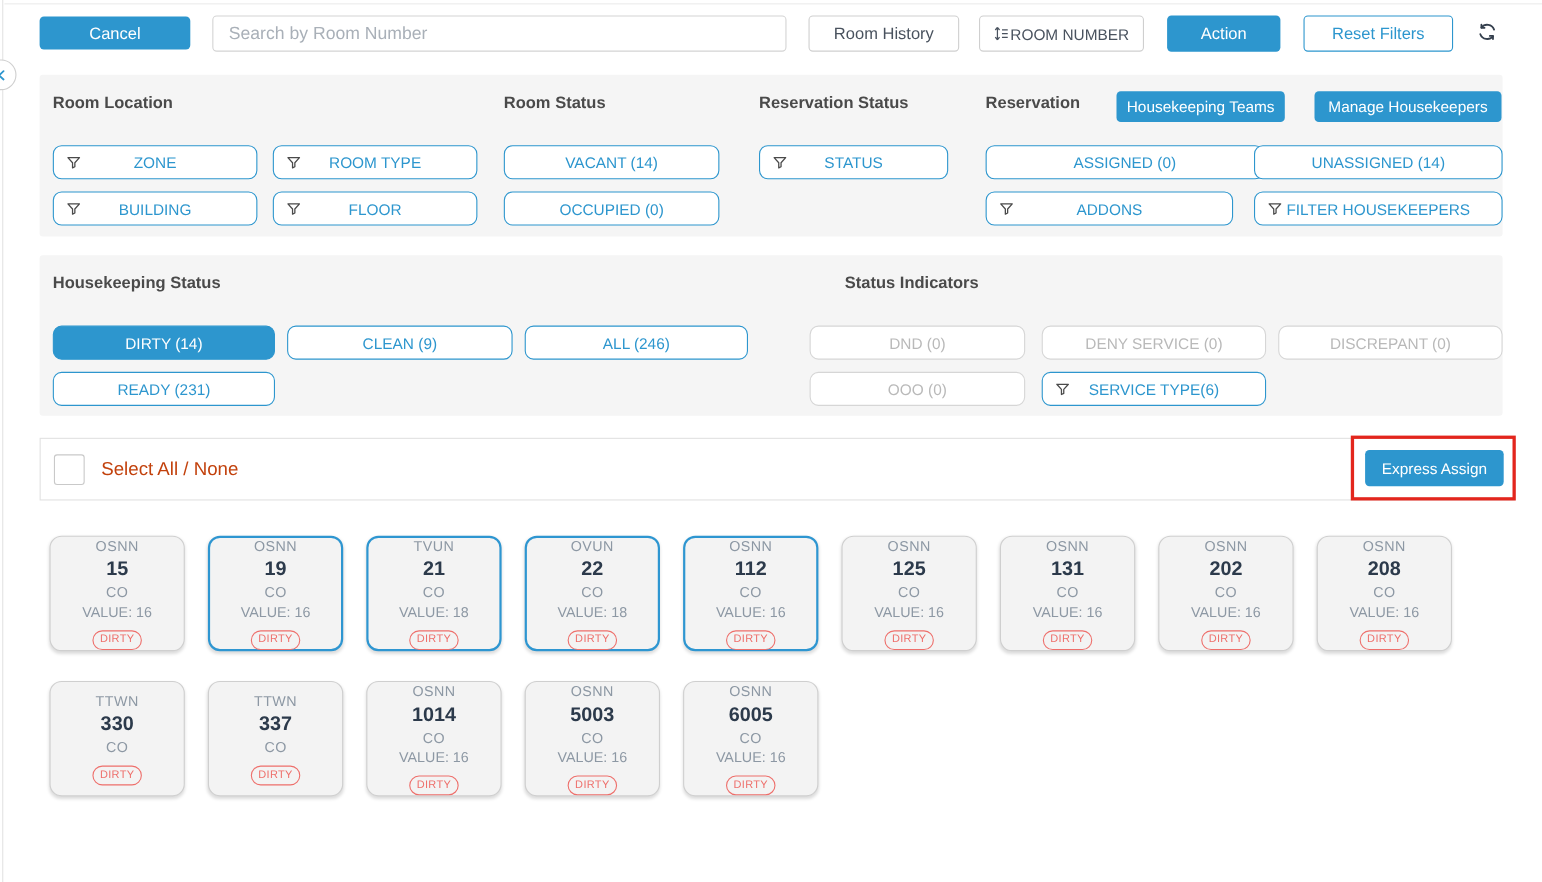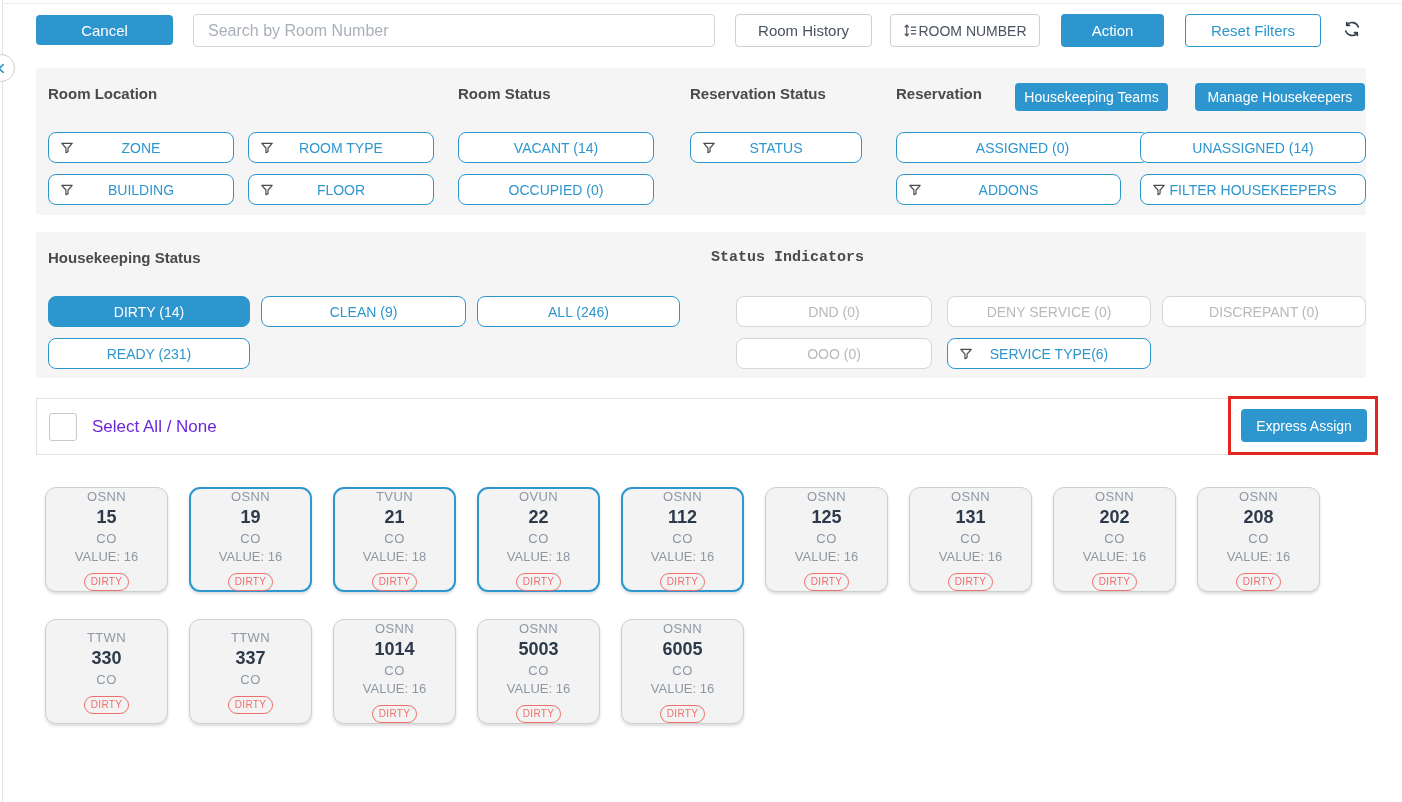--- a/index.html
+++ b/index.html
@@ -58,21 +58,21 @@
 
   .panel-action-btn { height: 28px; font-size: 14px; top: 15px; }
 
   
   .select-bar {
     position: absolute; left: 36px; top: 398px; width: 1341px; height: 57px;
     background: #fff; border: 1px solid #e2e2e2;
     display: flex; align-items: center; padding-left: 12px;
   }
   .checkbox { width: 28px; height: 28px; border: 1px solid #c9c9c9; border-radius: 3px; background: #fff; cursor: pointer; }
-  .select-label { margin-left: 15px; font-size: 17px; color: #6d28d9; }
+  .select-label { margin-left: 15px; font-size: 17px; color: #c2410c; }
   .annotation-rect { position: absolute; left: 1228px; top: 396px; width: 150px; height: 59px; border: 3px solid #e3261d; z-index: 5; pointer-events: none; }
   .express-btn { left: 1241px; top: 409px; width: 126px; height: 33px; font-size: 14px; z-index: 6; }
 
   
   .cards-grid {
     position: absolute; left: 45px; top: 487px;
     display: grid; grid-template-columns: repeat(9, 123px);
     column-gap: 21px; row-gap: 27px;
   }
   .room-card {
@@ -195,21 +195,21 @@
   <button class="filter-btn f-blue" style="left:1104px;top:106px;width:226px;">
     <svg class="funnel" viewBox="0 0 24 24">
         <path d="M3 4h18l-7.2 8v6.2l-3.6 1.8v-8L3 4z" fill="none" stroke="#4a4a4a" stroke-width="2" stroke-linejoin="round"></path>
       </svg>
     <span>FILTER HOUSEKEEPERS</span>
   </button>
 </div>
 
 <div class="panel panel-2">
   <div class="panel-title" style="left:12px;">Housekeeping Status</div>
-  <div class="panel-title" style="left:675px;font-family:Liberation Mono, monospace;">Status Indicators</div>
+  <div class="panel-title" style="left:732px;">Status Indicators</div>
 
   <button class="filter-btn f-active" style="left:12px;top:64px;width:202px;">
     <span>DIRTY (14)</span>
   </button>
   <button class="filter-btn f-blue" style="left:225px;top:64px;width:205px;">
     <span>CLEAN (9)</span>
   </button>
   <button class="filter-btn f-blue" style="left:441px;top:64px;width:203px;">
     <span>ALL (246)</span>
   </button>

